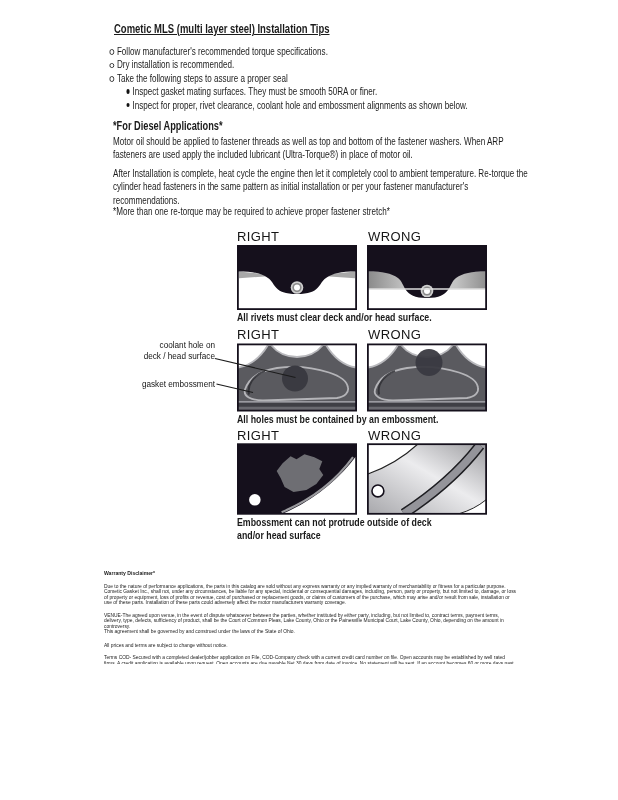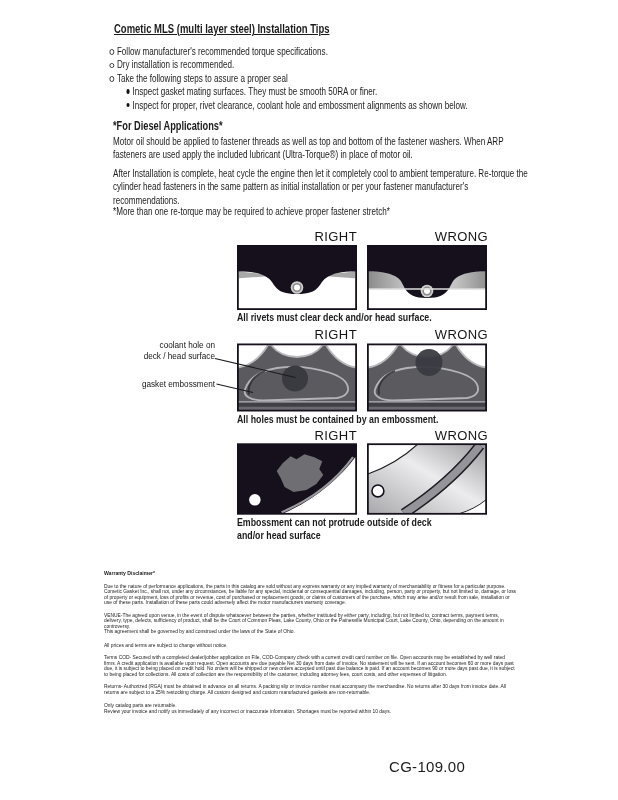--- a/index.html
+++ b/index.html
@@ -1,34 +1,34 @@
 <!DOCTYPE html>
 <html><head>
 <meta charset="utf-8">
 <style>
   html,body{margin:0;padding:0;background:#fff;}
-  .page{position:relative;width:618px;height:800px;background:#ffffff;overflow:hidden;
+  .page{position:relative;width:618px;height:664px;background:#ffffff;overflow:hidden;
         font-family:"Liberation Sans","DejaVu Sans",sans-serif;color:#1b1b1b;}
   .abs{position:absolute;}
   
   .cond{transform:scaleX(0.77);transform-origin:0 0;}
   .title{left:114px;top:21px;font-size:13px;font-weight:bold;text-decoration:underline;
          white-space:nowrap;transform:scaleX(0.73);transform-origin:0 0;}
   .tips{left:108px;top:45px;width:560px;font-size:10.5px;line-height:13.4px;}
   .brow{display:flex;align-items:flex-start;}
   .dot-o{flex:0 0 auto;width:3.6px;height:3.6px;border:1px solid #222;border-radius:50%;
          margin:4.2px 4px 0 2px;}
   .brow.sub{padding-left:22px;}
   .dot-f{flex:0 0 auto;width:4.2px;height:4.2px;background:#111;border-radius:50%;
          margin:4.2px 3.5px 0 2px;}
   .dieselh{left:113px;top:119px;font-size:12px;font-weight:bold;white-space:nowrap;}
   .para{left:113px;width:540px;font-size:10.5px;line-height:13.3px;}
   .p1{top:135px;} .p2{top:167px;} .p3{top:205px;white-space:nowrap;}
   .dlrow{left:237px;width:251px;display:flex;font-size:13px;letter-spacing:.4px;color:#151515;}
-  .dlrow span{display:block;width:120px;text-align:right;}
+  .dlrow span{display:block;width:120px;text-align:left;}
   .dlrow span + span{margin-left:11px;}
   .lr1{top:229px;} .lr2{top:327px;} .lr3{top:428px;}
   .dbox{width:120px;}
   .dbox svg{display:block;width:100%;height:100%;}
   .cap{font-weight:bold;font-size:11px;line-height:12.5px;white-space:nowrap;
        transform:scaleX(0.8);transform-origin:0 0;}
   .cap1{left:237px;top:311px;} .cap2{left:237px;top:413px;} .cap3{left:237px;top:516px;}
   .sidelab{left:90px;width:125px;text-align:right;font-size:9.5px;line-height:11px;
            transform:scaleX(0.86);transform-origin:100% 0;color:#151515;}
   .sl1{top:339px;} .sl2{top:378px;}

